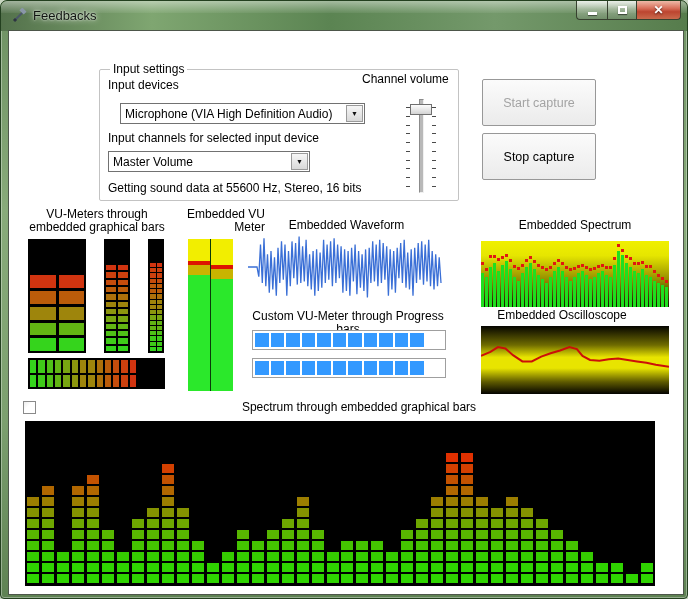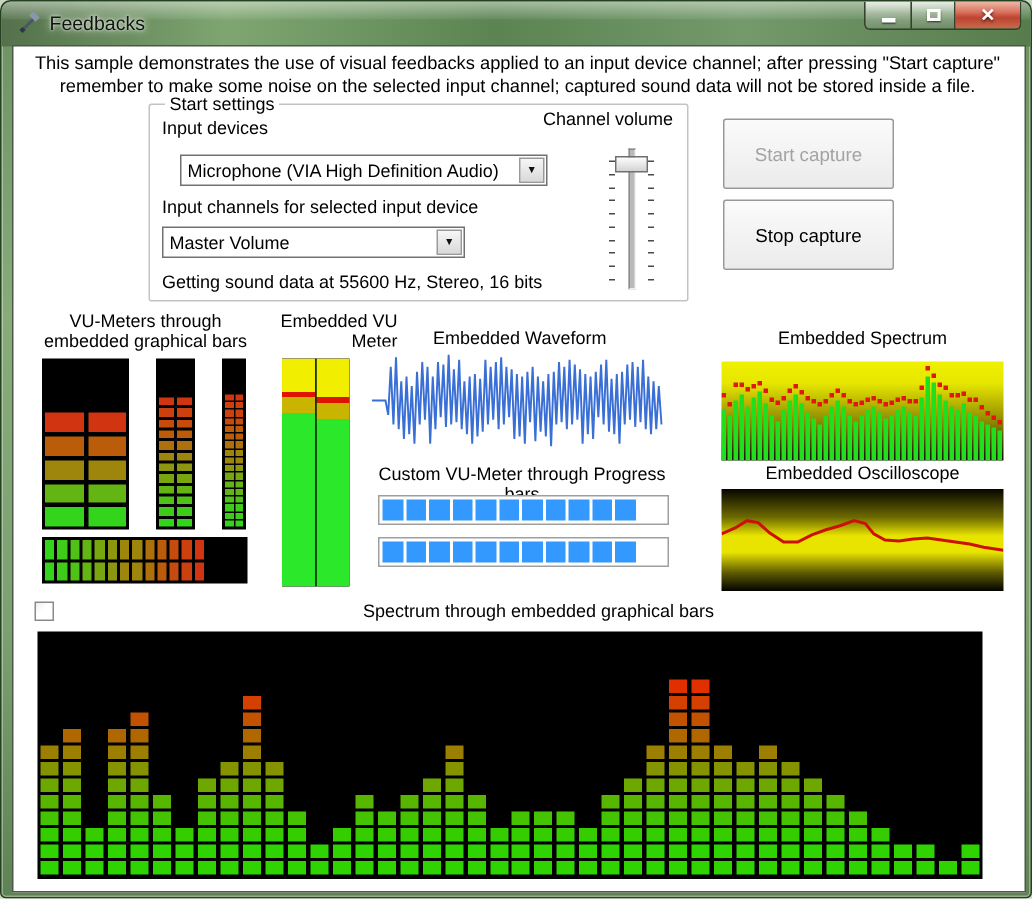--- a/index.html
+++ b/index.html
@@ -55,21 +55,21 @@
     border:1px solid #989898;border-radius:2px;font-size:12.5px;display:flex;align-items:center;justify-content:center;cursor:pointer;}
   [data-name="start-capture-button"]{top:48px;color:#a3a3a3;}
   [data-name="stop-capture-button"]{top:102px;color:#000;}
   
   .seclbl{font-size:12px;color:#000;text-align:center;line-height:13px;}
   [data-name="vu-bars-label"]{left:8px;top:177px;width:160px;}
   [data-name="embedded-vu-label"]{left:166px;top:177px;width:90px;text-align:right;}
   [data-name="waveform-label"]{left:240px;top:188px;width:195px;}
   [data-name="spectrum-label"]{left:472px;top:188px;width:188px;}
   [data-name="progress-label"]{left:234px;top:279px;width:210px;}
-  [data-name="oscilloscope-label"]{left:472px;top:278px;width:188px;}
+  [data-name="oscilloscope-label"]{left:459px;top:278px;width:188px;}
   [data-name="bottom-spectrum-label"]{left:190px;top:370px;width:320px;}
   
   .panel{background:#000;overflow:hidden;}
   .panel>div{position:absolute;}
   [data-name="vu-meter-large"]{left:19px;top:208px;width:58px;height:114px;}
   [data-name="vu-meter-medium"]{left:95px;top:208px;width:26px;height:114px;}
   [data-name="vu-meter-thin"]{left:139px;top:208px;width:16px;height:114px;}
   [data-name="vu-meter-horizontal"]{left:19px;top:327px;width:137px;height:31px;}
   [data-name="embedded-vu-meter"]{left:179px;top:208px;width:45px;height:152px;overflow:hidden;}
   [data-name="waveform-panel"]{left:239px;top:200px;width:196px;height:72px;background:#fff;}
@@ -106,24 +106,23 @@
       <div class="cap-btn max" data-name="maximize-button">
           <div class="glyph-max" data-name="maximize-icon"></div>
         </div>
       <div class="cap-btn close" data-name="close-button">
           <span class="glyph-close" data-name="close-icon">✕</span>
         </div>
     </div>
   </div>
 
   <div class="client" data-name="client-area">
-    <div class="description" data-name="description-text">This sample demonstrates the use of visual feedbacks applied to an input device channel; after pressing "Start capture" remember to make some noise on the selected input channel; captured sound data will not be stored inside a file.</div>
 
     <div class="groupbox" data-name="input-settings-group">
-      <span class="group-label" data-name="input-settings-group-label">Start settings</span>
+      <span class="group-label" data-name="input-settings-group-label">Input settings</span>
       <span class="lbl" data-name="input-devices-label">Input devices</span>
       <div class="combo" data-name="input-device-combo">
         <span class="combo-value" data-name="input-device-combo-value">Microphone (VIA High Definition Audio)</span>
         <span class="combo-btn" data-name="input-device-combo-arrow">
             <span data-name="chevron-down-icon">▼</span>
           </span>
       </div>
       <span class="lbl" data-name="input-channels-label">Input channels for selected input device</span>
       <div class="combo" data-name="input-channel-combo">
         <span class="combo-value" data-name="input-channel-combo-value">Master Volume</span>

